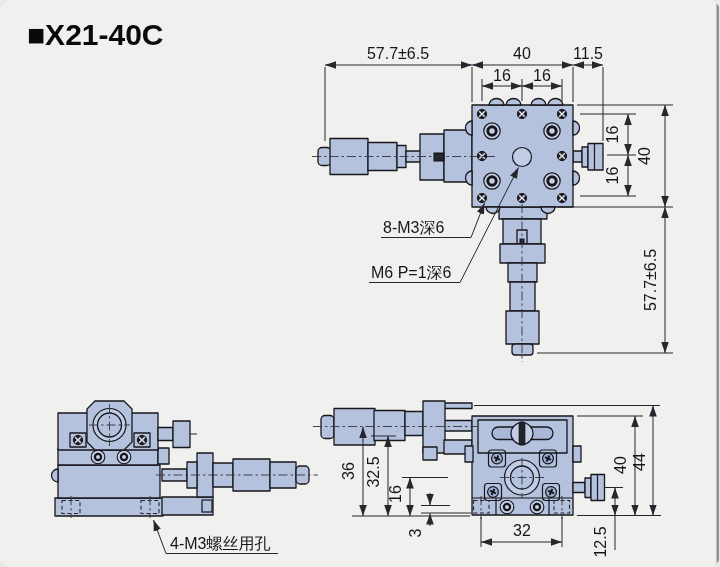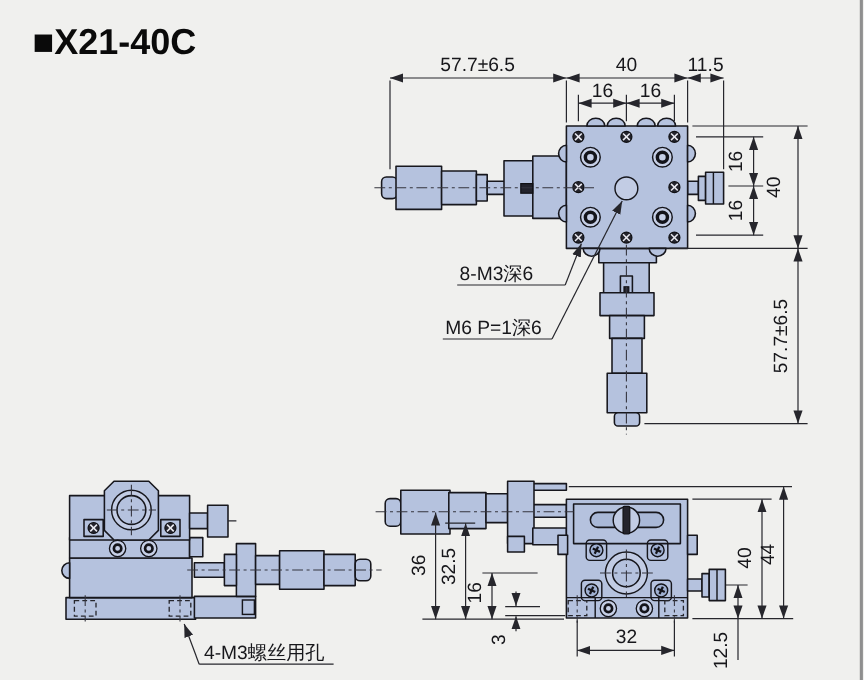--- a/index.html
+++ b/index.html
@@ -1,17 +1,17 @@
 <!DOCTYPE html>
 <html><head>
 <meta charset="utf-8">
 <style>
   html,body{margin:0;padding:0;background:#e8e8e6;}
   #stage{position:relative;width:720px;height:567px;background:#f0f0ee;overflow:hidden;
-         font-family:"Liberation Sans",sans-serif;}
+         font-family:"Liberation Sans",sans-serif;border-radius:12px;}
   svg{display:block}
   .p  { fill:#b5c2de; stroke:#17171d; stroke-width:1.3; stroke-linejoin:round; }
   .p2 { fill:#c2cce4; stroke:#17171d; stroke-width:1.2; }
   .p3 { fill:#a9b8d7; stroke:#17171d; stroke-width:1.3; }
   .dk { fill:#23232c; stroke:#101014; stroke-width:1; }
   .ln { fill:none; stroke:#17171d; stroke-width:1.2; }
   .dim{ fill:none; stroke:#26262c; stroke-width:1; }
   .cl { fill:none; stroke:#34343e; stroke-width:0.9; stroke-dasharray:9 3 2.5 3; }
   .hd { fill:none; stroke:#26262c; stroke-width:1.1; stroke-dasharray:4 2.6; }
   .t  { font:16px "Liberation Sans",sans-serif; fill:#17171b; }

